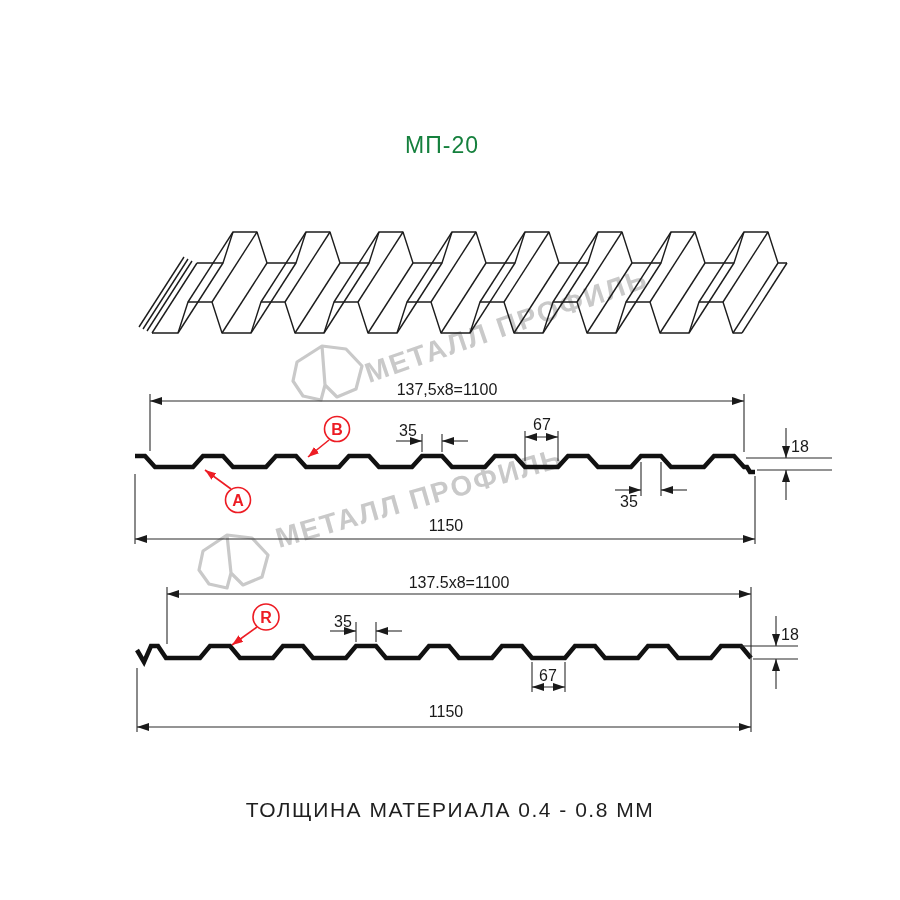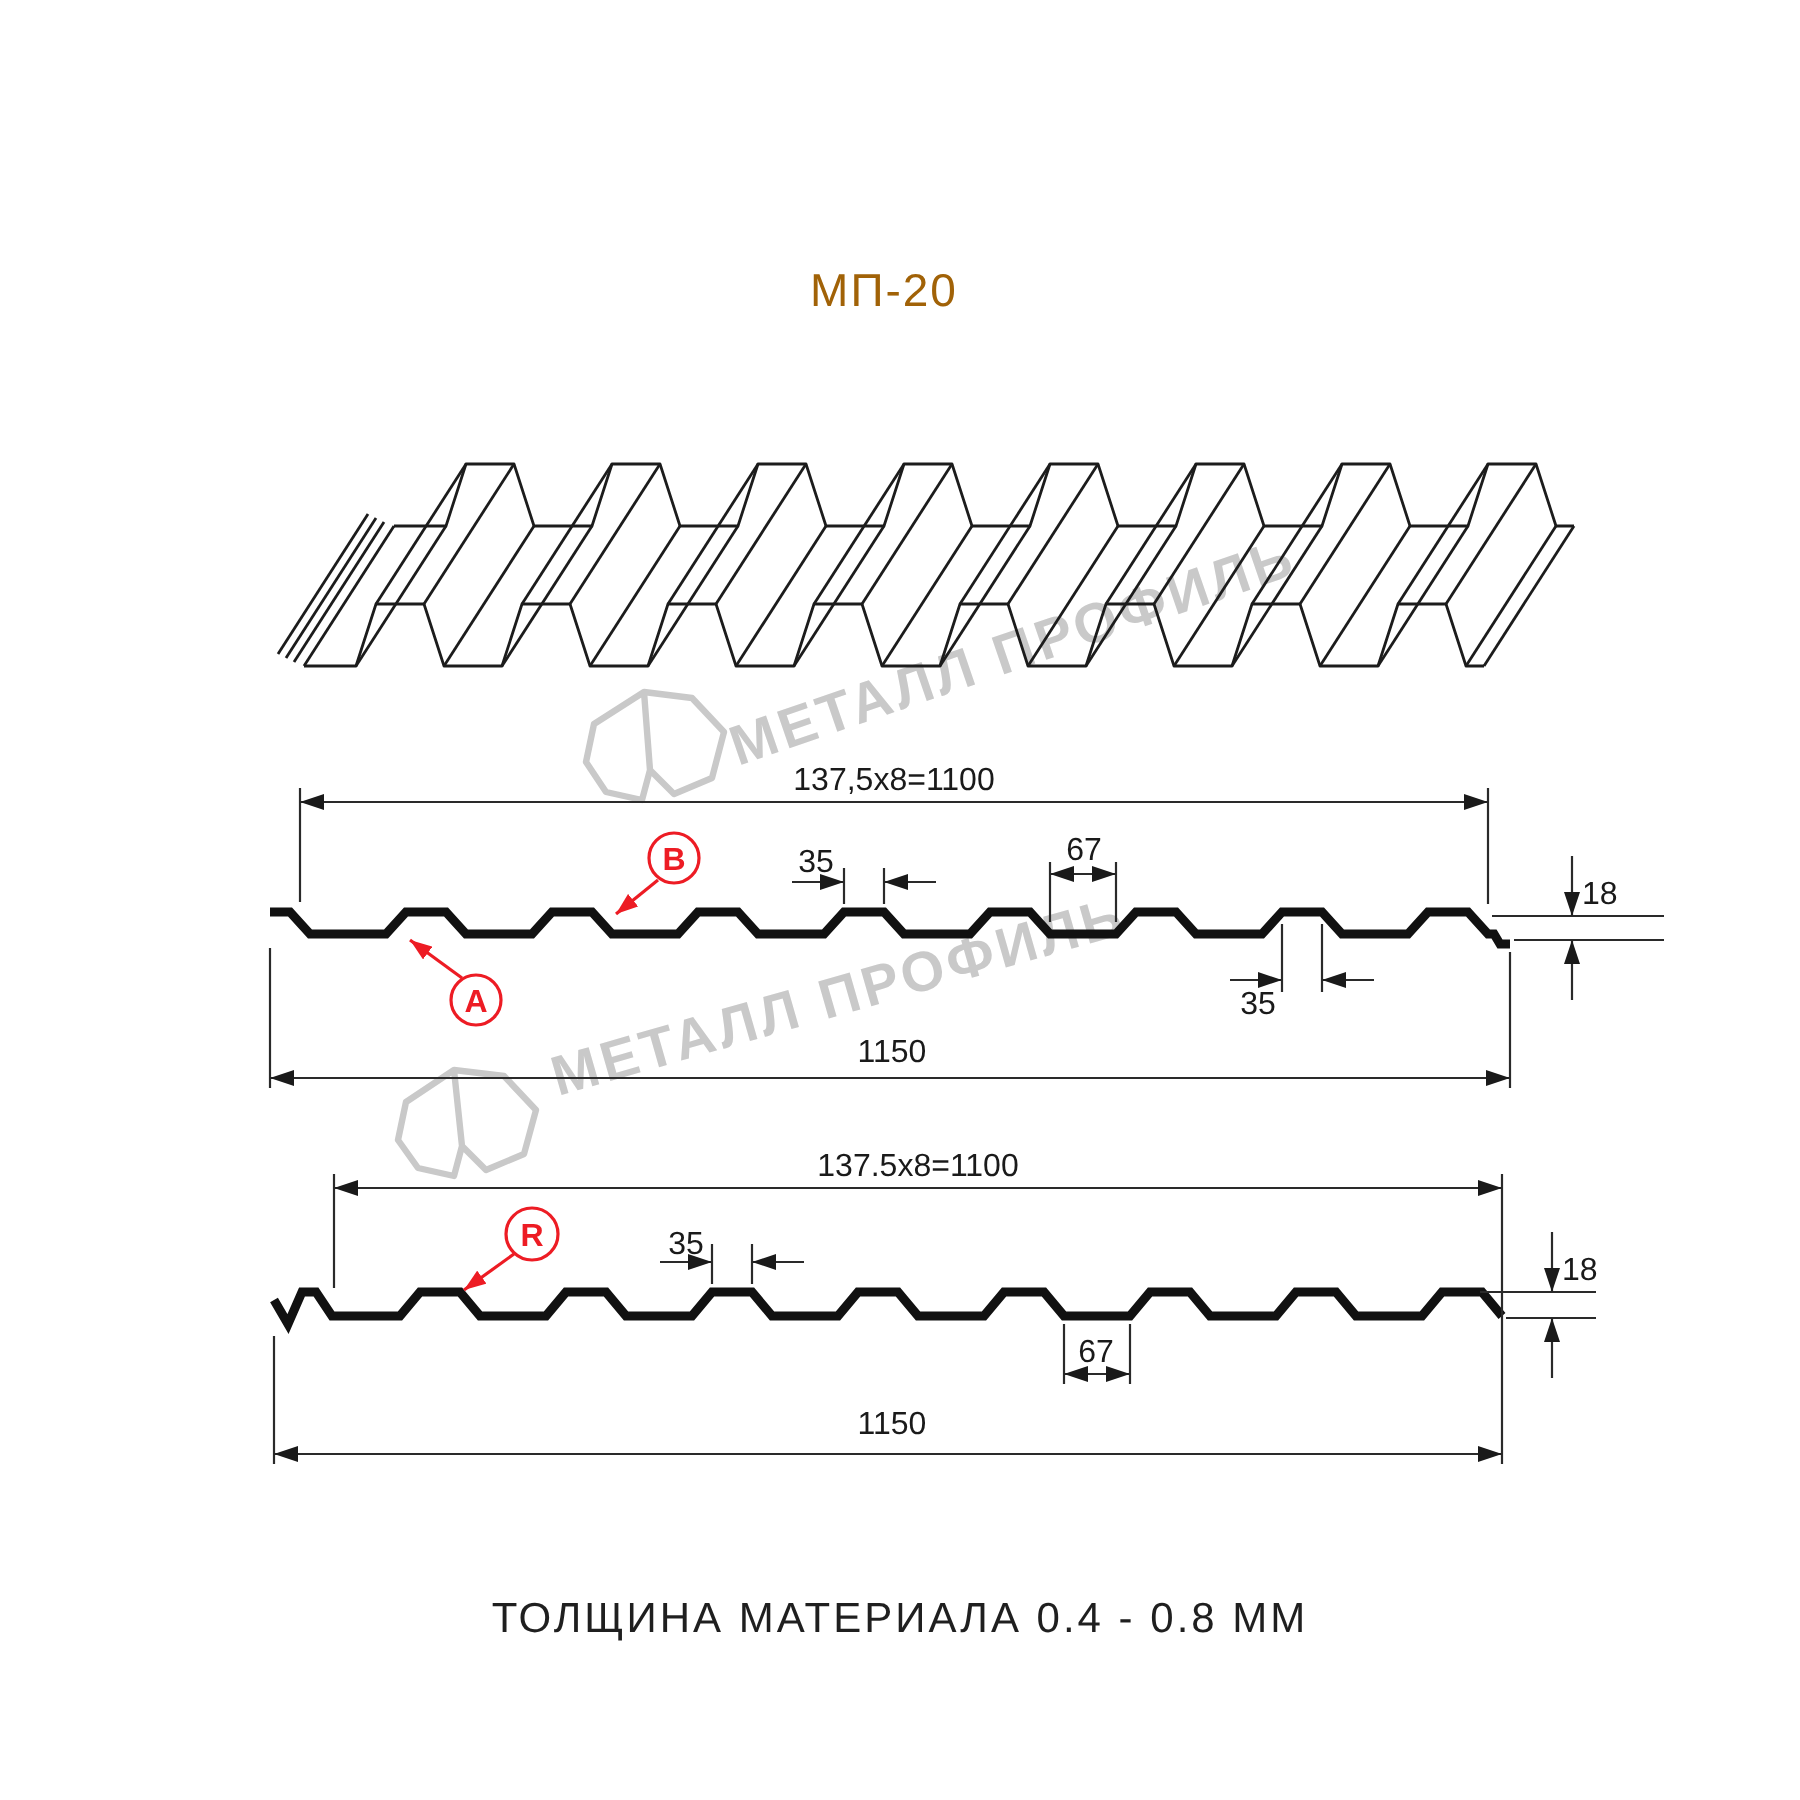--- a/index.html
+++ b/index.html
@@ -1,21 +1,21 @@
 <!DOCTYPE html>
 <html><head>
 <meta charset="utf-8">
 <style>
   html,body{margin:0;padding:0;background:#ffffff;}
   .page{position:relative;width:900px;height:900px;background:#fff;overflow:hidden;
         font-family:"Liberation Sans",sans-serif;color:#1a1a1a;}
   .title{position:absolute;top:74px;left:0;width:900px;text-align:center;
          font-size:46px;font-weight:800;letter-spacing:2px;color:#0c0c0c;}
   .subtitle{position:absolute;top:132px;left:0;width:884px;text-align:center;
-            font-size:23px;font-weight:500;letter-spacing:1px;color:#a16207;}
+            font-size:23px;font-weight:500;letter-spacing:1px;color:#15803d;}
   .footer{position:absolute;top:798px;left:0;width:900px;text-align:center;
           font-size:21px;font-weight:500;letter-spacing:1.5px;color:#1f1f1f;}
   svg{position:absolute;left:0;top:0;}
   .dimtxt{font-family:"Liberation Sans",sans-serif;font-size:16px;fill:#1a1a1a;}
   .redtxt{font-family:"Liberation Sans",sans-serif;font-size:16px;font-weight:600;fill:#ED1C24;}
   .wmtxt{font-family:"Liberation Sans",sans-serif;font-size:28px;font-weight:700;
          letter-spacing:2px;fill:#C9C9C9;}
   .thin{stroke:#2a2a2a;stroke-width:1.1;fill:none;}
   .thick{stroke:#111;stroke-width:4.5;fill:none;stroke-linejoin:miter;}
   .persp{stroke:#1c1c1c;stroke-width:1.4;fill:none;stroke-linejoin:round;}

